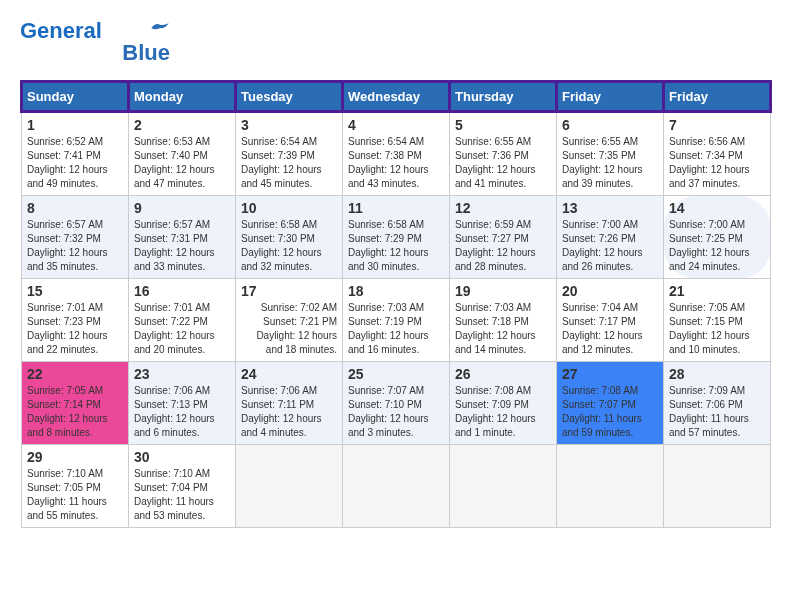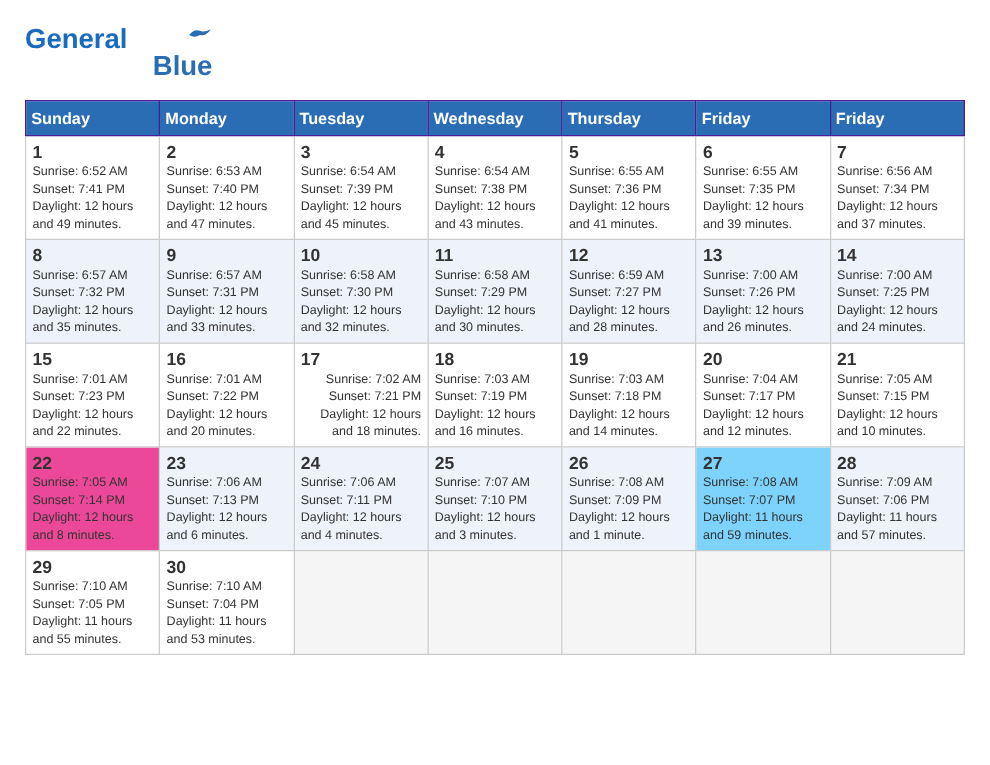--- a/index.html
+++ b/index.html
@@ -51,21 +51,21 @@
       border-collapse: collapse;
       font-size: 11px;
     }
     .calendar th {
       background-color: #2a6db5;
       color: white;
       padding: 6px 4px;
       text-align: left;
       font-size: 13px;
       font-weight: bold;
-      border: 1px solid #4c1d95;
+      border: 3px solid #4c1d95;
     }
     .calendar td {
       border: 1px solid #ccc;
       vertical-align: top;
       padding: 4px 5px;
       width: 107px;
       min-height: 80px;
       background: #fff;
     }
     .calendar td.empty {
@@ -204,21 +204,21 @@
 Daylight: 12 hours
 and 28 minutes.</div>
         </td>
         <td style="background: rgb(238, 242, 250);">
           <span class="day-num">13</span>
           <div class="day-info" style="white-space: pre-line;">Sunrise: 7:00 AM
 Sunset: 7:26 PM
 Daylight: 12 hours
 and 26 minutes.</div>
         </td>
-        <td style="background: rgb(238, 242, 250);">
+        <td style="background: rgb(238, 242, 250); border-radius: 32px;">
           <span class="day-num">14</span>
           <div class="day-info" style="white-space: pre-line;">Sunrise: 7:00 AM
 Sunset: 7:25 PM
 Daylight: 12 hours
 and 24 minutes.</div>
         </td>
       </tr>
       <tr>
         <td>
           <span class="day-num">15</span>
@@ -299,21 +299,21 @@
 Daylight: 12 hours
 and 3 minutes.</div>
         </td>
         <td style="background: rgb(238, 242, 250);">
           <span class="day-num">26</span>
           <div class="day-info" style="white-space: pre-line;">Sunrise: 7:08 AM
 Sunset: 7:09 PM
 Daylight: 12 hours
 and 1 minute.</div>
         </td>
-        <td style="background: #7dd3fc;">
+        <td style="background: #3b82f6;">
           <span class="day-num">27</span>
           <div class="day-info" style="white-space: pre-line;">Sunrise: 7:08 AM
 Sunset: 7:07 PM
 Daylight: 11 hours
 and 59 minutes.</div>
         </td>
         <td style="background: rgb(238, 242, 250);">
           <span class="day-num">28</span>
           <div class="day-info" style="white-space: pre-line;">Sunrise: 7:09 AM
 Sunset: 7:06 PM

